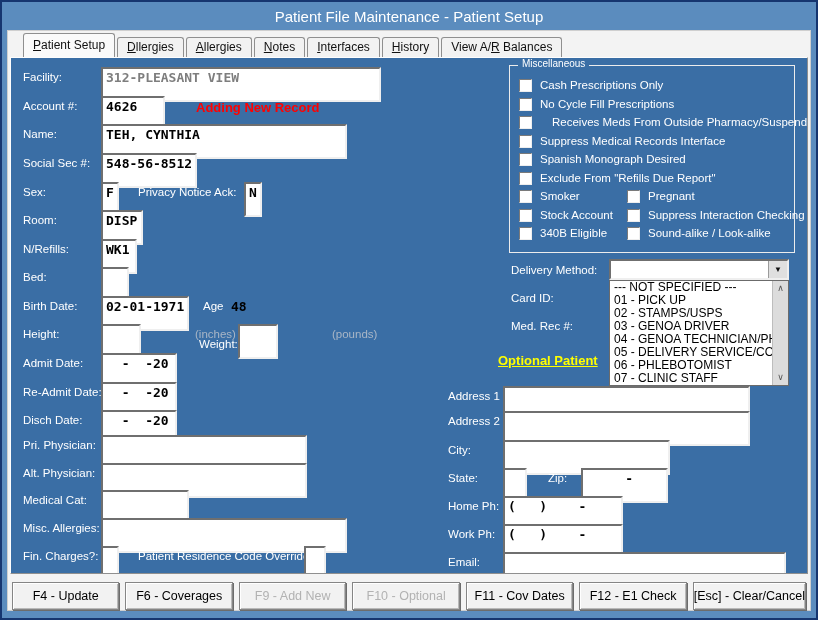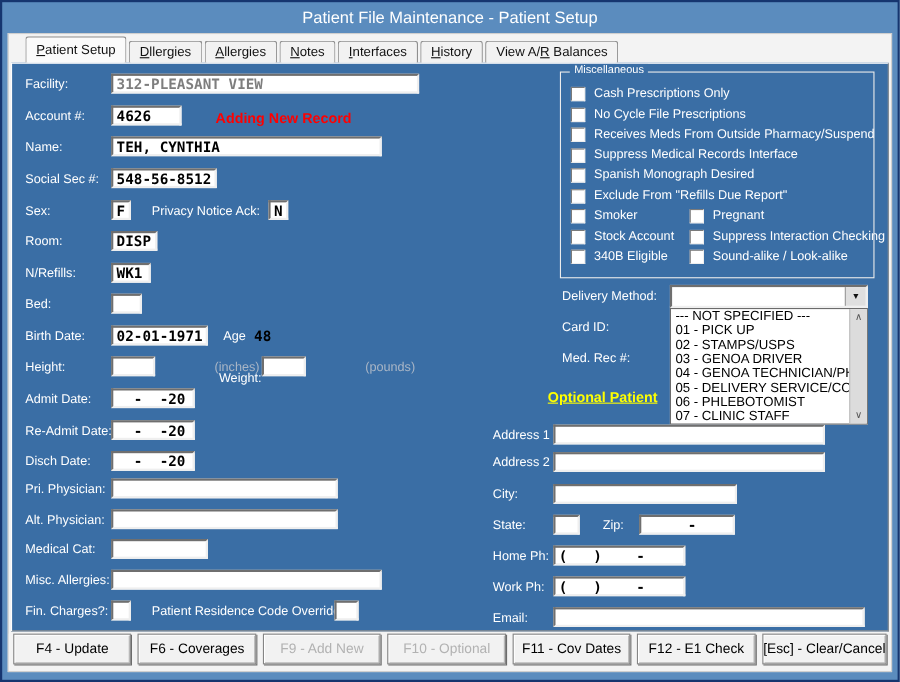--- a/index.html
+++ b/index.html
@@ -13,21 +13,21 @@
   .tabstrip{position:absolute;top:2px;left:4px;right:4px;height:24px;display:flex;align-items:flex-end;gap:2px;}
   .tab{box-sizing:border-box;background:#f2f2f2;border:1px solid #8f8f8f;border-bottom:none;
        border-radius:3px 3px 0 0;padding:0 9px;height:20px;line-height:19px;font-size:12px;color:#111;
        white-space:nowrap;position:relative;z-index:1;}
   .tab.active{height:24px;line-height:23px;background:#fafafa;z-index:3;margin-left:11px;}
   .tab .key{text-decoration:underline;}
   
   .page{position:absolute;top:26px;left:2px;right:2px;bottom:36px;background:#3a6ea5;
         border:1px solid;border-color:#fdfdfd #8f8f8f #8f8f8f #fdfdfd;overflow:hidden;}
   .lbl{position:absolute;color:#ffffff;font-size:11.5px;white-space:nowrap;}
-  .field{position:absolute;box-sizing:border-box;height:18px;background:#ffffff;border:2px solid;
+  .field{position:absolute;box-sizing:border-box;height:35px;background:#ffffff;border:2px solid;
          border-color:#6f6f6f #efefef #efefef #6f6f6f;font-family:"DejaVu Sans Mono",monospace;
          font-weight:bold;font-size:13px;line-height:17px;color:#000;padding:0 3px;white-space:pre;overflow:hidden;}
   .field.disabled{color:#7e7e7e;}
   .red-note{position:absolute;color:#ff0000;font-weight:bold;font-size:13px;white-space:nowrap;}
   .unit{position:absolute;color:#a9b6c6;font-size:11.5px;white-space:nowrap;margin-left:48px;}
   .mono-inline{position:absolute;color:#000;font-family:"DejaVu Sans Mono",monospace;font-weight:bold;font-size:13px;}
   
   .groupbox{position:absolute;border:1px solid #ececec;}
   .groupbox-title{position:absolute;top:-8px;left:8px;background:#3a6ea5;padding:0 4px;color:#fff;font-size:10px;}
   .cb{position:absolute;width:13px;height:13px;background:#fff;border:1px solid;box-sizing:border-box;
@@ -40,21 +40,21 @@
              display:flex;align-items:center;justify-content:center;font-size:8px;color:#111;}
   .droplist{position:absolute;background:#ffffff;border:1px solid #6b6b6b;z-index:5;box-sizing:border-box;}
   .droplist-item{height:13px;line-height:13px;font-size:12px;color:#000;padding-left:4px;
                  white-space:nowrap;overflow:hidden;margin-right:15px;}
   .scrollbar{position:absolute;top:0;right:0;bottom:0;width:15px;background:#dcdcdc;border-left:1px solid #bdbdbd;}
   .sb-btn{position:absolute;left:0;right:0;height:15px;display:flex;align-items:center;justify-content:center;
           color:#555;font-size:9px;line-height:9px;}
   .optional{position:absolute;color:#ffff00;font-weight:bold;font-size:13px;text-decoration:underline;white-space:nowrap;}
   
   .buttonbar{position:absolute;left:0;right:0;bottom:0;height:34px;background:#f3f3f3;display:flex;
-             align-items:flex-start;padding:0 4px;gap:6px;}
+             align-items:flex-end;padding:0 4px;gap:6px;}
   .fbtn{flex:1;height:26px;background:#f2f2f2;border:1px solid #858585;
         box-shadow:inset 1px 1px 0 #ffffff,inset -1px -1px 0 #b9b9b9,1px 1px 0 #6c6c6c;
         font-size:12.5px;color:#000;display:flex;align-items:center;justify-content:center;white-space:nowrap;}
   .fbtn.disabled{color:#b2b2b2;}
 </style>
 </head>
 <body>
 
 <div class="window">
   <div class="titlebar">
@@ -138,23 +138,23 @@
       <div class="lbl" style="left:12px;top:492px">Fin. Charges?:</div>
       <div class="field" style="left:90px;top:488px;width:18px"></div>
       <div class="lbl" style="left:127px;top:492px">Patient Residence Code Override:</div>
       <div class="field" style="left:293px;top:488px;width:22px"></div>
 
       <div class="groupbox" style="left:498px;top:7px;width:284px;height:186px">
         <div class="groupbox-title">Miscellaneous</div>
         <div class="cb" style="left:9px;top:13px"></div>
         <div class="cb-label" style="left:30px;top:13px">Cash Prescriptions Only</div>
         <div class="cb" style="left:9px;top:32px"></div>
-        <div class="cb-label" style="left:30px;top:32px">No Cycle File Prescriptions</div>
+        <div class="cb-label" style="left:30px;top:32px">No Cycle Fill Prescriptions</div>
         <div class="cb" style="left:9px;top:50px"></div>
-        <div class="cb-label" style="left:30px;top:50px">Receives Meds From Outside Pharmacy/Suspend</div>
+        <div class="cb-label" style="left:42px;top:50px">Receives Meds From Outside Pharmacy/Suspend</div>
         <div class="cb" style="left:9px;top:69px"></div>
         <div class="cb-label" style="left:30px;top:69px">Suppress Medical Records Interface</div>
         <div class="cb" style="left:9px;top:87px"></div>
         <div class="cb-label" style="left:30px;top:87px">Spanish Monograph Desired</div>
         <div class="cb" style="left:9px;top:106px"></div>
         <div class="cb-label" style="left:30px;top:106px">Exclude From "Refills Due Report"</div>
         <div class="cb" style="left:9px;top:124px"></div>
         <div class="cb-label" style="left:30px;top:124px">Smoker</div>
         <div class="cb" style="left:117px;top:124px"></div>
         <div class="cb-label" style="left:138px;top:124px">Pregnant</div>

